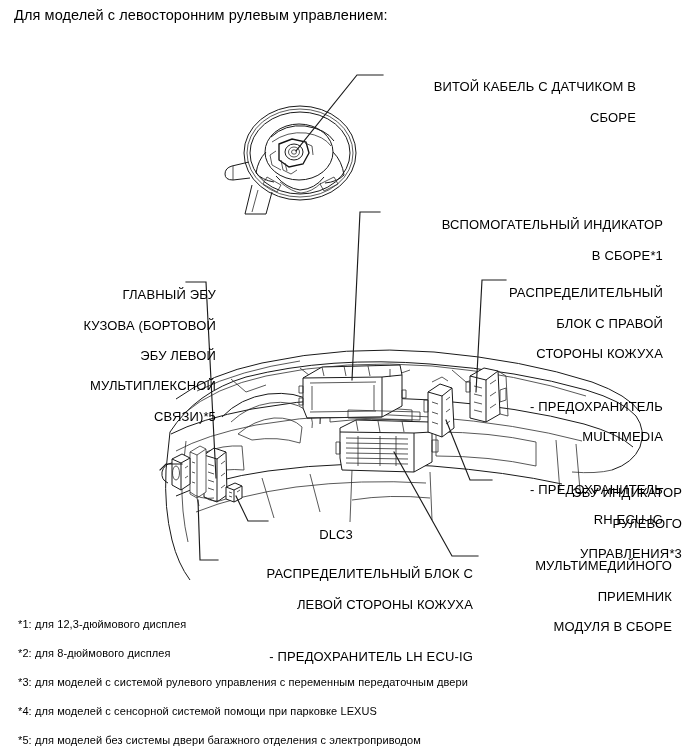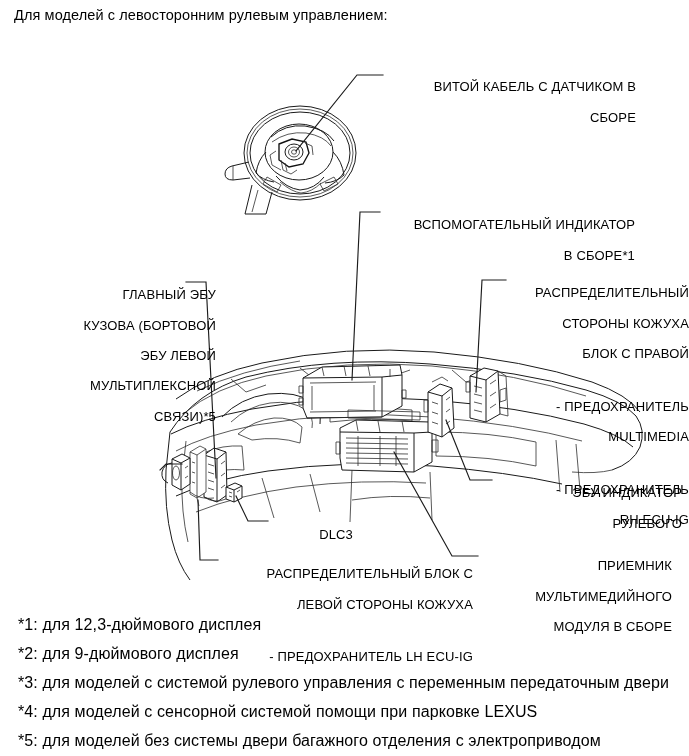--- a/index.html
+++ b/index.html
@@ -48,38 +48,38 @@
   .callout .sub {
     display: block;
   }
   .callout .gap {
     display: block;
     height: 7px;
   }
 
   
   .cl-spiral      { left: 386px; top: 64px;  width: 250px; }
-  .cl-indicator   { left: 375px; top: 202px; width: 260px; }
+  .cl-indicator   { left: 403px; top: 202px; width: 260px; }
   .cl-bodyecu     { left: 46px;  top: 272px; width: 170px; }
-  .cl-rjb         { left: 509px; top: 270px; width: 180px; }
+  .cl-rjb         { left: 483px; top: 270px; width: 180px; }
   .cl-warning     { left: 8px;   top: 454px; width: 190px; }
   .cl-frontsteer  { left: 497px; top: 470px; width: 185px; }
   .cl-dlc3        { left: 273px; top: 512px; width: 80px;  }
   .cl-receiver    { left: 482px; top: 543px; width: 190px; }
   .cl-ljb         { left: 223px; top: 551px; width: 250px; }
 
   
   .footnotes {
     position: absolute;
     left: 18px;
     top: 617px;
     width: 660px;
   }
   .footnote {
-    font-size: 16px;
+    font-size: 11px;
     line-height: 15px;
     letter-spacing: 0.1px;
     margin-bottom: 14px;
     white-space: nowrap;
   }
 
   
   #artwork {
     position: absolute;
     left: 0;
@@ -354,54 +354,55 @@
   <div class="callout cl-bodyecu">
     <span class="sub">ГЛАВНЫЙ ЭБУ</span>
     <span class="sub">КУЗОВА (БОРТОВОЙ</span>
     <span class="sub">ЭБУ ЛЕВОЙ</span>
     <span class="sub">МУЛЬТИПЛЕКСНОЙ</span>
     <span class="sub">СВЯЗИ)*5</span>
   </div>
 
   <div class="callout cl-rjb">
     <span class="sub">РАСПРЕДЕЛИТЕЛЬНЫЙ</span>
+    <span class="sub">БЛОК С ПРАВОЙ</span>
     <span class="sub">СТОРОНЫ КОЖУХА</span>
-    <span class="sub">БЛОК С ПРАВОЙ</span>
     <span class="gap"></span>
     <span class="sub">- ПРЕДОХРАНИТЕЛЬ</span>
     <span class="sub">MULTIMEDIA</span>
     <span class="gap"></span>
     <span class="sub">- ПРЕДОХРАНИТЕЛЬ</span>
     <span class="sub">RH ECU-IG</span>
   </div>
 
 
   <div class="callout cl-frontsteer">
     <span class="sub">ЭБУ ИНДИКАТОР</span>
     <span class="sub">РУЛЕВОГО</span>
+    <span class="sub">УПРАВЛЕНИЯ*3</span>
   </div>
 
   <div class="callout cl-dlc3">
     <span class="sub">DLC3</span>
   </div>
 
   <div class="callout cl-receiver">
+    <span class="sub">МУЛЬТИМЕДИЙНОГО</span>
     <span class="sub">ПРИЕМНИК</span>
-    <span class="sub">МУЛЬТИМЕДИЙНОГО</span>
     <span class="sub">МОДУЛЯ В СБОРЕ</span>
   </div>
 
   <div class="callout cl-ljb">
     <span class="sub">РАСПРЕДЕЛИТЕЛЬНЫЙ БЛОК С</span>
     <span class="sub">ЛЕВОЙ СТОРОНЫ КОЖУХА</span>
     <span class="gap"></span>
     <span class="sub">- ПРЕДОХРАНИТЕЛЬ LH ECU-IG</span>
   </div>
 
   <div class="footnotes">
     <div class="footnote">*1: для 12,3-дюймового дисплея</div>
-    <div class="footnote">*2: для 9-дюймового дисплея</div>
+    <div class="footnote">*2: для 8-дюймового дисплея</div>
     <div class="footnote">*3: для моделей с системой рулевого управления с переменным передаточным двери</div>
     <div class="footnote">*4: для моделей с сенсорной системой помощи при парковке LEXUS</div>
     <div class="footnote">*5: для моделей без системы двери багажного отделения с электроприводом</div>
   </div>
 
 </div>
 
 </body></html>

